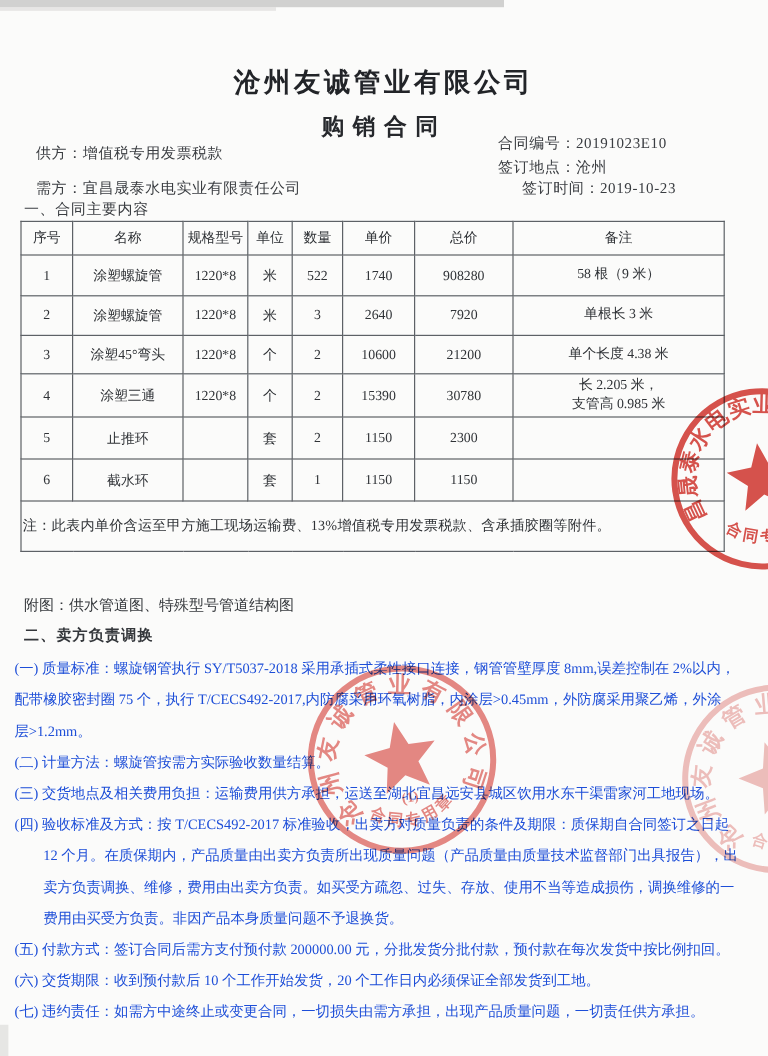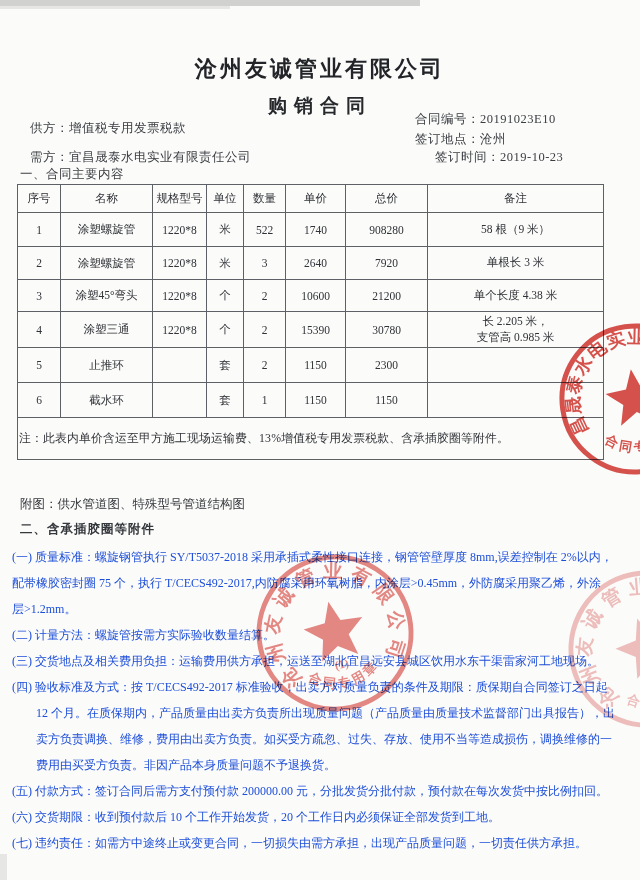--- a/index.html
+++ b/index.html
@@ -157,21 +157,21 @@
     <td>1150</td>
     <td class="col-remark"></td>
   </tr>
   <tr style="height:42px">
     <td colspan="8" class="note-cell">注：此表内单价含运至甲方施工现场运输费、13%增值税专用发票税款、含承插胶圈等附件。</td>
   </tr>
 </tbody>
   </table>
 
 <div class="attachment">附图：供水管道图、特殊型号管道结构图</div>
-<div class="sec2-heading">二、含承插胶圈等附件</div>
+<div class="sec2-heading">二、卖方负责调换</div>
 
 <div class="clauses">
   <p class="clause">(一) 质量标准：螺旋钢管执行 SY/T5037-2018 采用承插式柔性接口连接，钢管管壁厚度 8mm,误差控制在 2%以内，
 配带橡胶密封圈 75 个，执行 T/CECS492-2017,内防腐采用环氧树脂，内涂层&gt;0.45mm，外防腐采用聚乙烯，外涂
 层&gt;1.2mm。</p>
   <p class="clause">(二) 计量方法：螺旋管按需方实际验收数量结算。</p>
   <p class="clause">(三) 交货地点及相关费用负担：运输费用供方承担，运送至湖北宜昌远安县城区饮用水东干渠雷家河工地现场。</p>
   <p class="clause">(四) 验收标准及方式：按 T/CECS492-2017 标准验收，出卖方对质量负责的条件及期限：质保期自合同签订之日起
 　　12 个月。在质保期内，产品质量由出卖方负责所出现质量问题（产品质量由质量技术监督部门出具报告），出
 　　卖方负责调换、维修，费用由出卖方负责。如买受方疏忽、过失、存放、使用不当等造成损伤，调换维修的一

